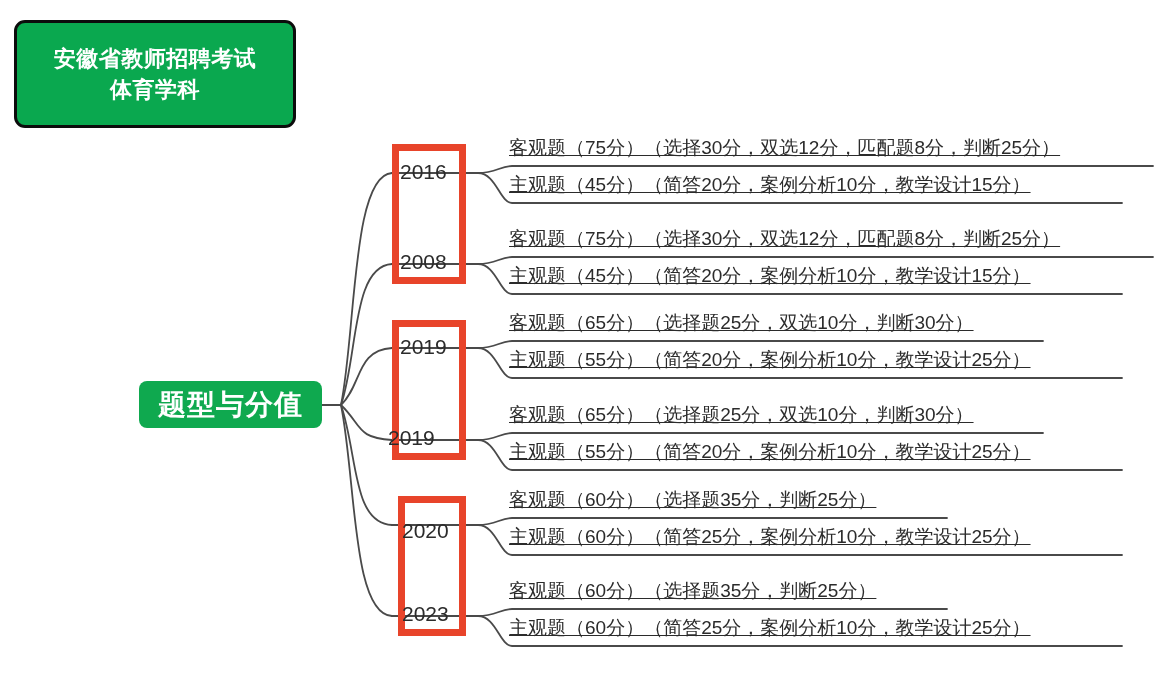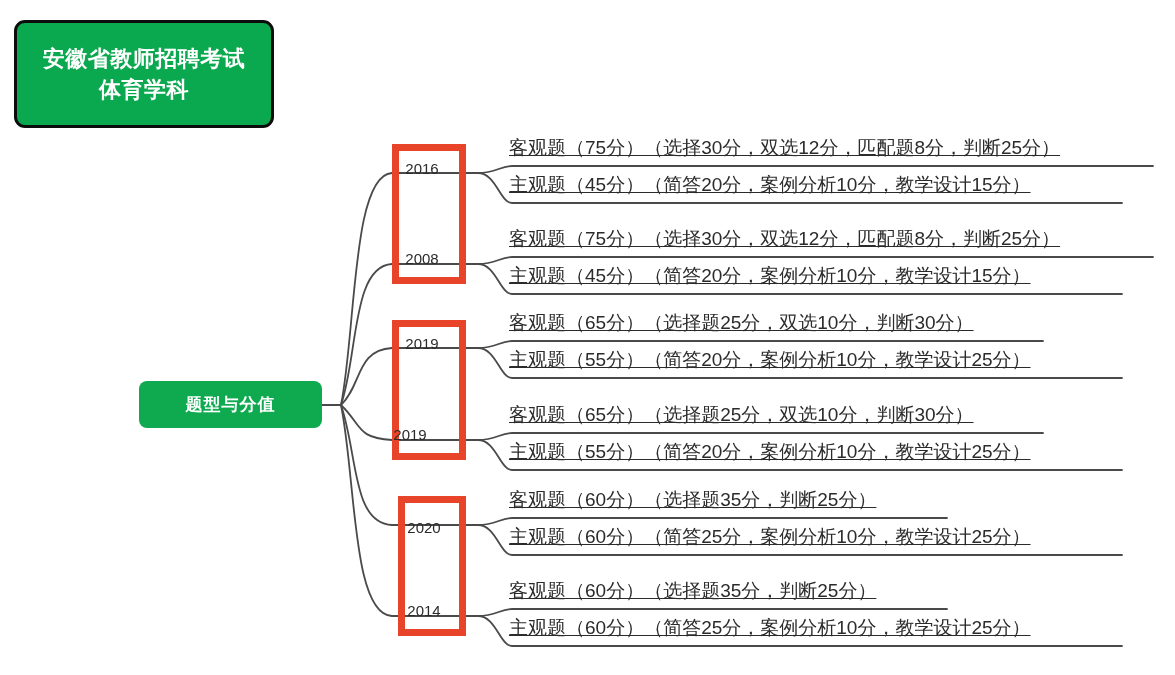--- a/index.html
+++ b/index.html
@@ -21,21 +21,21 @@
     top: 0;
     width: 1175px;
     height: 675px;
   }
 
   
   .title-box {
     position: absolute;
     left: 14px;
     top: 20px;
-    width: 260px;
+    width: 282px;
     height: 108px;
     box-sizing: border-box;
     background: #0aa84f;
     border: 3px solid #0c0c0c;
     border-radius: 11px;
     display: flex;
     flex-direction: column;
     align-items: center;
     justify-content: center;
     z-index: 5;
@@ -59,41 +59,41 @@
     box-sizing: border-box;
     background: #0fa94f;
     border-radius: 8px;
     display: flex;
     align-items: center;
     justify-content: center;
     z-index: 5;
   }
   .root-label {
     color: #ffffff;
-    font-size: 17px;
+    font-size: 28px;
     font-weight: bold;
     letter-spacing: 1px;
     white-space: nowrap;
   }
 
   
   .year-box {
     position: absolute;
     box-sizing: border-box;
     border: 7px solid #e8442a;
     background: transparent;
     z-index: 4;
   }
 
   
   .year-label {
     position: absolute;
     width: 44px;
     text-align: center;
-    font-size: 15px;
+    font-size: 21px;
     color: #2b2b2b;
     z-index: 6;
     white-space: nowrap;
   }
 
   
   .detail-line {
     position: absolute;
     left: 509px;
     font-size: 19px;
@@ -157,21 +157,21 @@
 
 <div class="year-box" style="left:392px; top:144px; width:74px; height:140px;"></div>
 <div class="year-box" style="left:392px; top:320px; width:74px; height:140px;"></div>
 <div class="year-box" style="left:398px; top:496px; width:68px; height:140px;"></div>
 
 <div class="year-label" style="left:400px; top:160px;">2016</div>
 <div class="year-label" style="left:400px; top:250px;">2008</div>
 <div class="year-label" style="left:400px; top:335px;">2019</div>
 <div class="year-label" style="left:388px; top:426px;">2019</div>
 <div class="year-label" style="left:402px; top:511px;margin-top:8px;">2020</div>
-<div class="year-label" style="left:402px; top:602px;">2014</div>
+<div class="year-label" style="left:402px; top:602px;">2023</div>
 
 <div class="detail-line" style="top:135px;">客观题（75分）（选择30分，双选12分，匹配题8分，判断25分）</div>
 <div class="detail-line" style="top:172px;">主观题（45分）（简答20分，案例分析10分，教学设计15分）</div>
 
 <div class="detail-line" style="top:226px;">客观题（75分）（选择30分，双选12分，匹配题8分，判断25分）</div>
 <div class="detail-line" style="top:263px;">主观题（45分）（简答20分，案例分析10分，教学设计15分）</div>
 
 <div class="detail-line" style="top:310px;">客观题（65分）（选择题25分，双选10分，判断30分）</div>
 <div class="detail-line" style="top:347px;">主观题（55分）（简答20分，案例分析10分，教学设计25分）</div>
 

